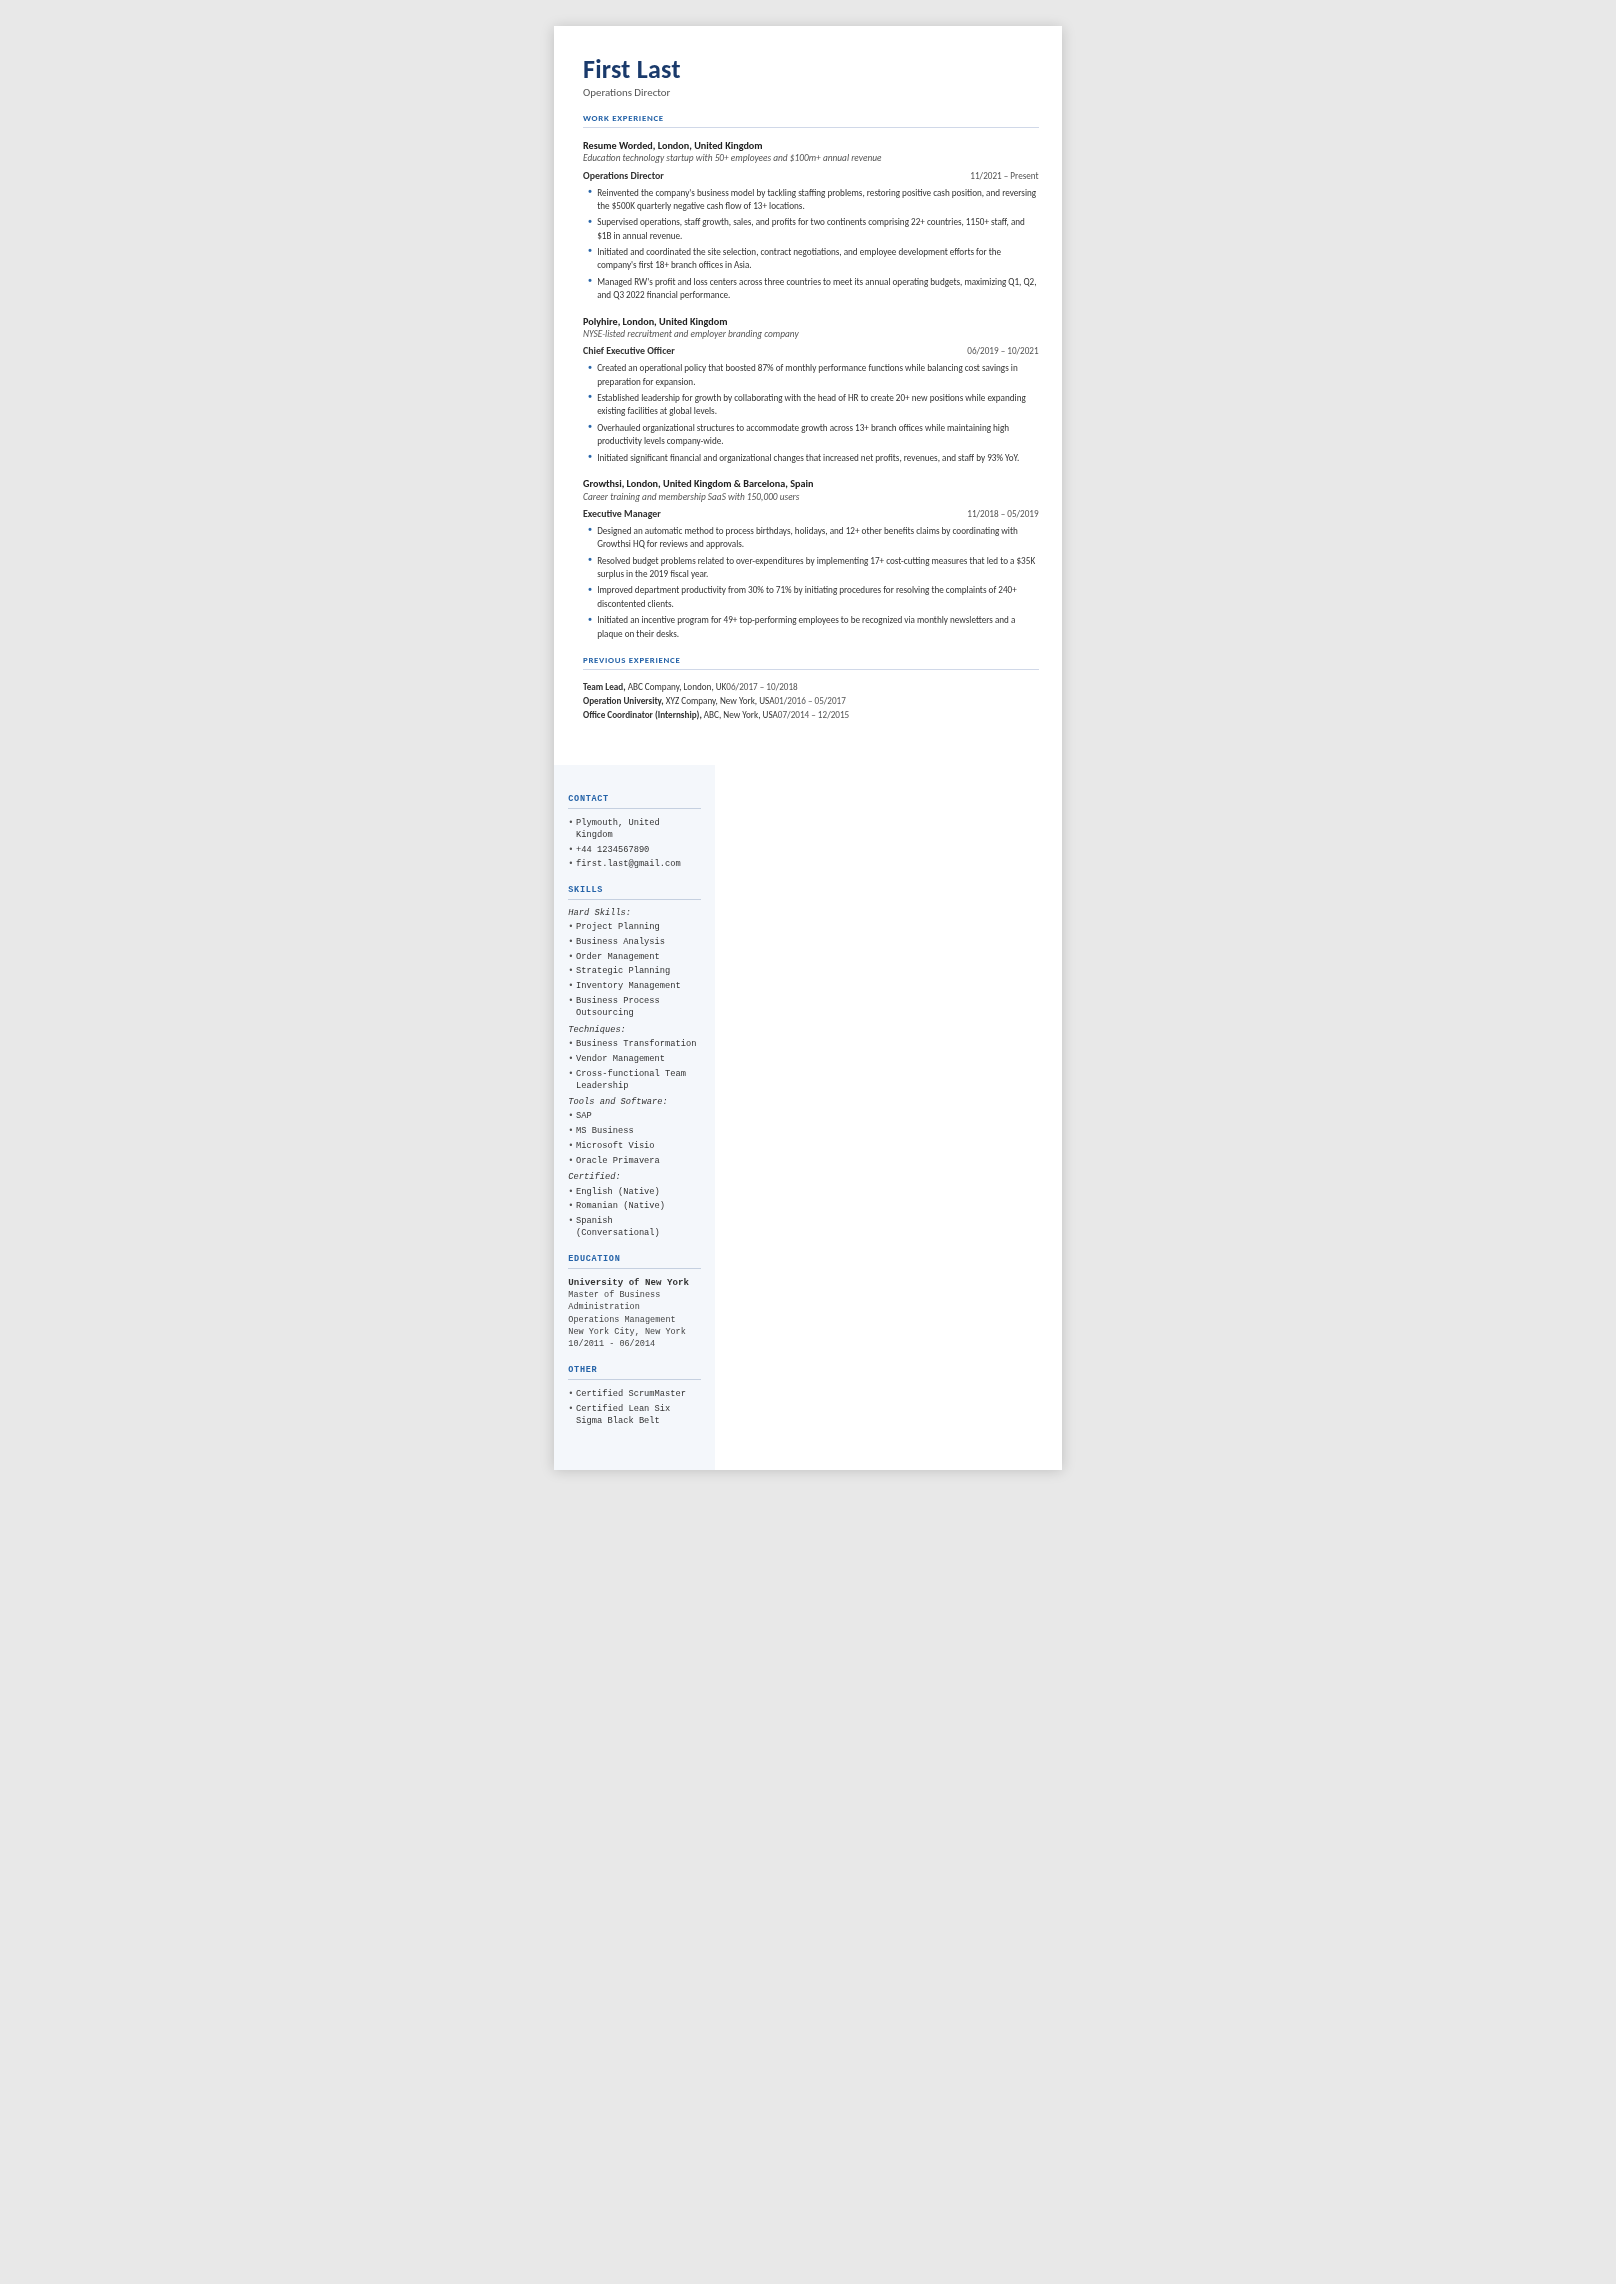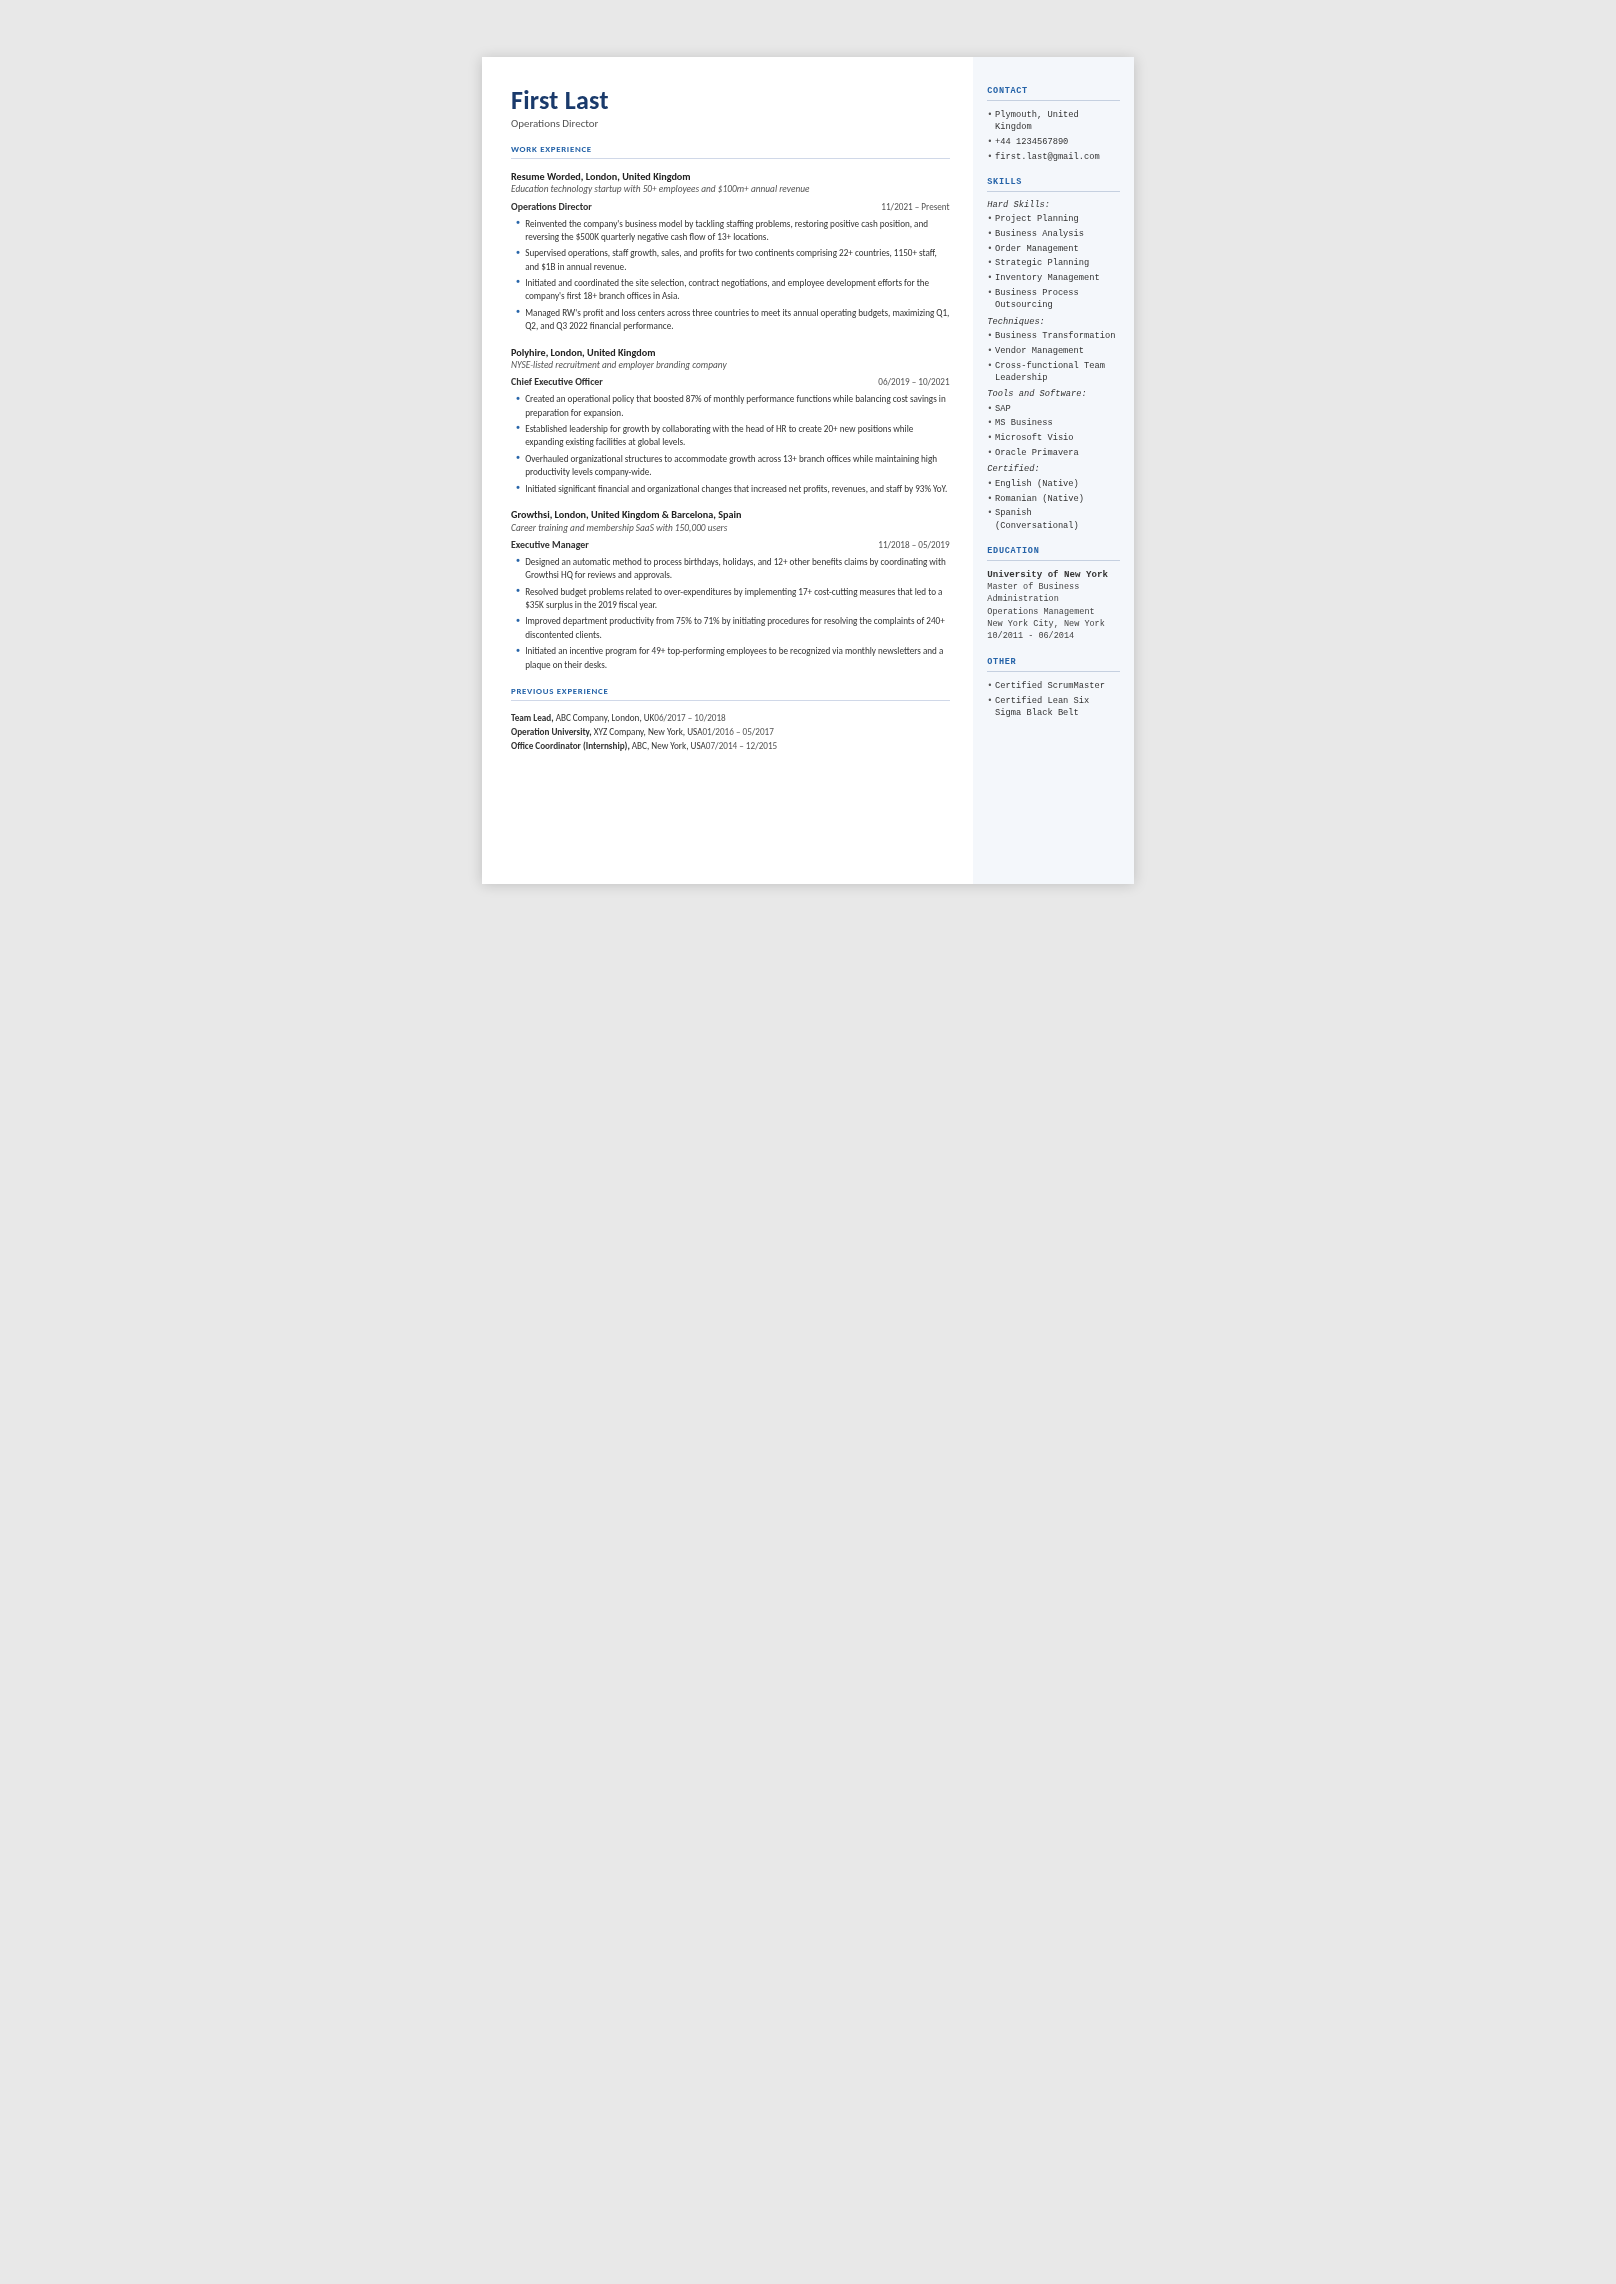--- a/index.html
+++ b/index.html
@@ -6,26 +6,25 @@
     body {
       font-family: 'Calibri', 'Segoe UI', Arial, sans-serif;
       background: #e8e8e8;
       display: flex;
       justify-content: center;
       align-items: flex-start;
       padding: 26px 13px;
     }
     .page {
       background: #fff;
-      width: 652px;
+      width: 508px;
       min-height: 827px;
       display: flex;
-      flex-direction: row;
+      flex-direction: column;
       box-shadow: 0 1.3px 13px rgba(0,0,0,0.18);
-      margin-top: 31px;
     }
     
     .left-col {
       flex: 1;
       padding: 29px 23.4px 29px 29px;
     }
     .name-block {
       margin-bottom: 2.6px;
     }
     .name {
@@ -243,21 +242,21 @@
           <span class="company-bold">Growthsi,</span><span> London, United Kingdom &amp; Barcelona, Spain</span>
         </div>
         <div class="company-tagline">Career training and membership SaaS with 150,000 users</div>
         <div class="role-row">
           <span class="role-title">Executive Manager</span>
           <span class="role-dates">11/2018 – 05/2019</span>
         </div>
         <ul class="bullet-list">
           <li>Designed an automatic method to process birthdays, holidays, and 12+ other benefits claims by coordinating with Growthsi HQ for reviews and approvals.</li>
           <li>Resolved budget problems related to over-expenditures by implementing 17+ cost-cutting measures that led to a $35K surplus in the 2019 fiscal year.</li>
-          <li>Improved department productivity from 75% to 71% by initiating procedures for resolving the complaints of 240+ discontented clients.</li>
+          <li>Improved department productivity from 30% to 71% by initiating procedures for resolving the complaints of 240+ discontented clients.</li>
           <li>Initiated an incentive program for 49+ top-performing employees to be recognized via monthly newsletters and a plaque on their desks.</li>
         </ul>
       </div>
     </div>
 
     <div class="section">
       <div class="section-title">PREVIOUS EXPERIENCE</div>
       <hr class="divider">
 
       <div class="prev-exp-row">

